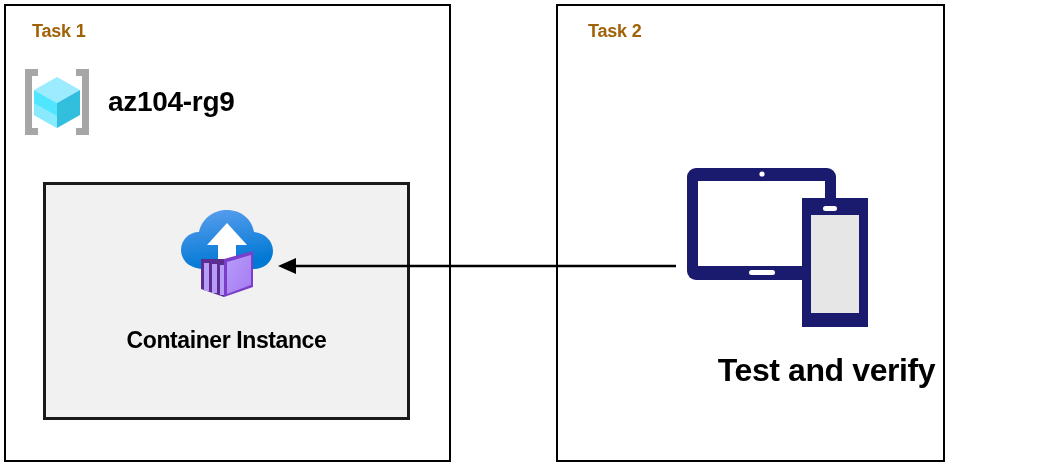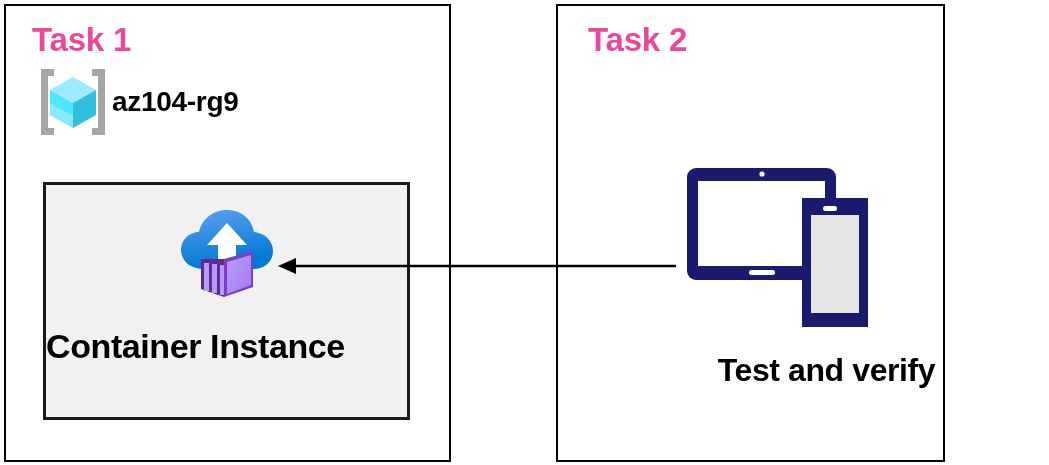--- a/index.html
+++ b/index.html
@@ -25,36 +25,37 @@
     position: absolute;
     background: #ffffff;
     border: 2px solid #000000;
     box-sizing: border-box;
   }
   #panel-task1 { left: 4px;   top: 4px; width: 447px; height: 458px; }
   #panel-task2 { left: 556px; top: 4px; width: 389px; height: 458px; }
 
   .panel-title {
     position: absolute;
-    font-size: 33px;
-    font-weight: bold;
-    color: #ec4899;
+    font-size: 18px;
+    font-weight: bold;
+    color: #a16207;
     letter-spacing: -0.2px;
     white-space: nowrap;
   }
   #panel-task1 .panel-title { left: 26px; top: 15px; }
   #panel-task2 .panel-title { left: 30px; top: 15px; }
 
   
   .rg-row {
     position: absolute;
-    left: 28px;
+    left: 12px;
     top: 57px;
     display: flex;
     align-items: center;
+    gap: 12px;
   }
   .rg-icon { width: 78px; height: 78px; display: block; }
   .rg-label {
     font-size: 28px;
     font-weight: bold;
     color: #000000;
     white-space: nowrap;
     letter-spacing: -0.3px;
   }
 
@@ -76,22 +77,22 @@
     top: 22px;
     width: 104px;
     height: 96px;
     display: block;
   }
   .card-label {
     position: absolute;
     left: 0;
     right: 0;
     top: 142px;
-    text-align: left;
-    font-size: 34px;
+    text-align: center;
+    font-size: 23px;
     font-weight: bold;
     color: #000000;
     letter-spacing: -0.4px;
   }
 
   
   #devices-icon {
     position: absolute;
     left: 683px;
     top: 163px;

